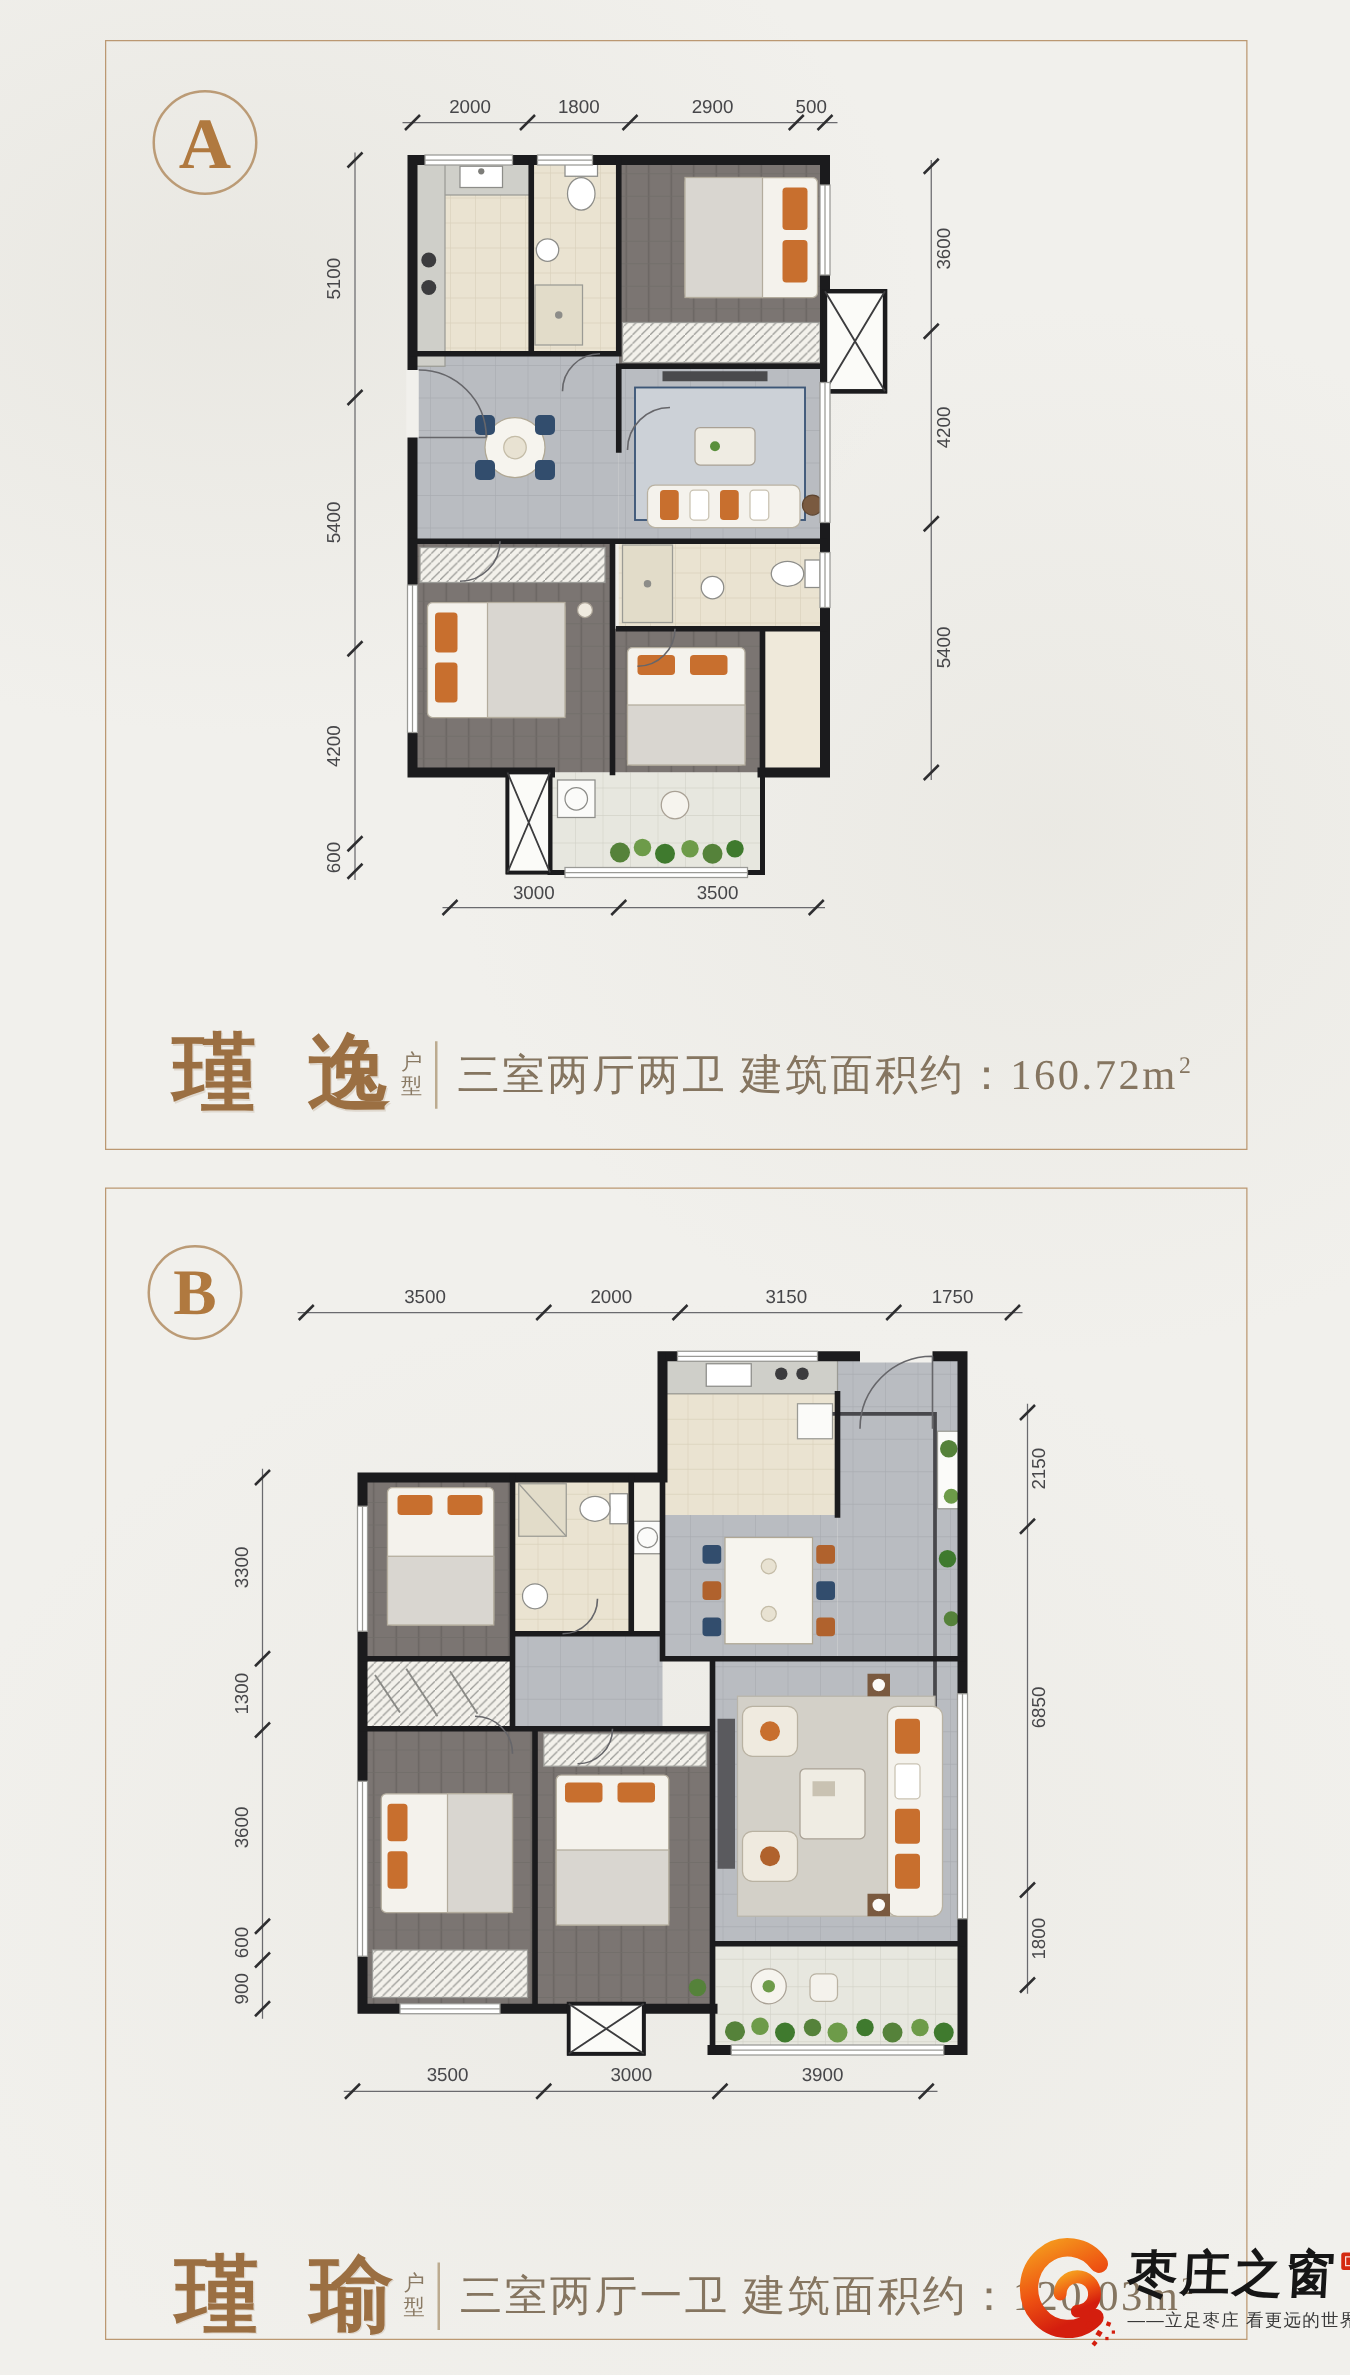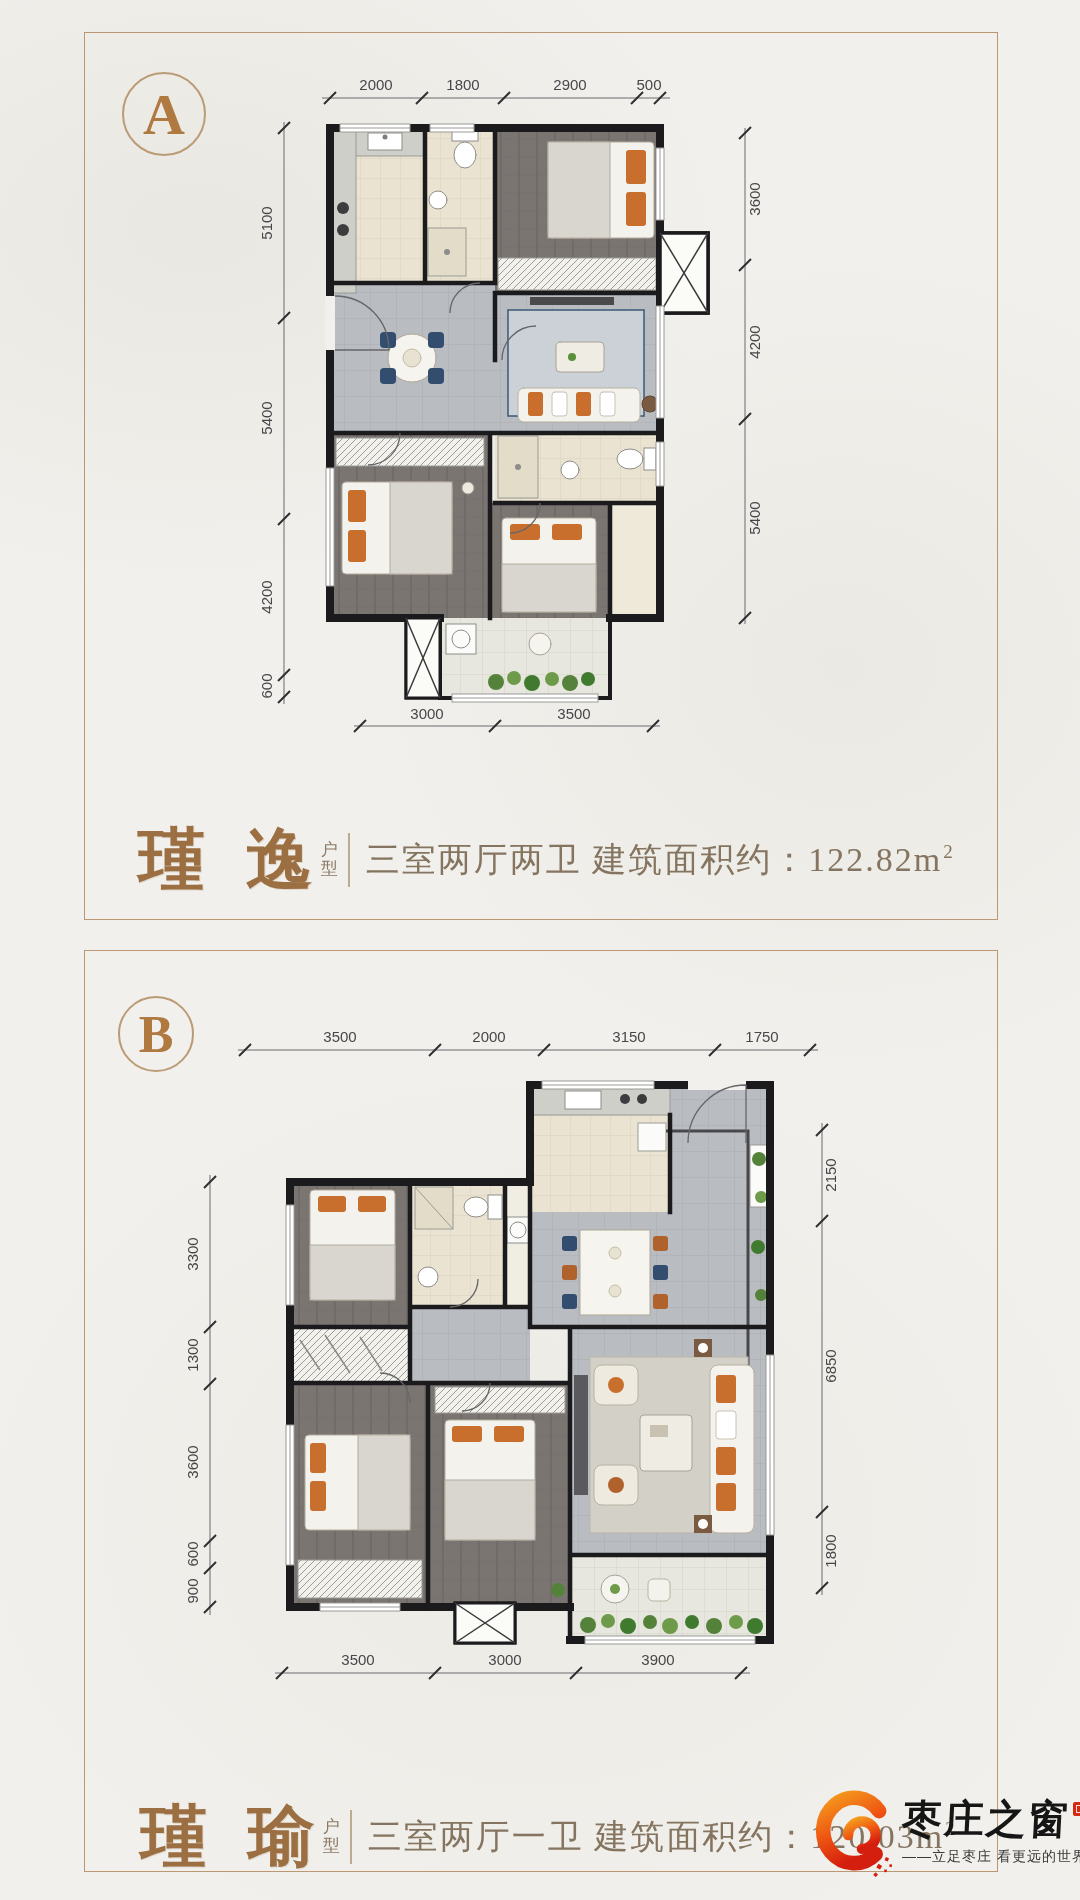--- a/index.html
+++ b/index.html
@@ -280,21 +280,21 @@
   </svg>
   </div>
 
   <div class="caption caption-a">
     <span class="cap-name">瑾 逸</span>
     <span class="cap-unit">
       <span>户</span>
       <span>型</span>
     </span>
     <span class="cap-divider"></span>
-    <span class="cap-desc"><span>三室两厅两卫  建筑面积约：122.82m</span><sup class="cap-sup">2</sup></span>
+    <span class="cap-desc"><span>三室两厅两卫  建筑面积约：160.72m</span><sup class="cap-sup">2</sup></span>
   </div>
 
   <div class="panel panel-b"></div>
   <div class="badge badge-b">
     <span>B</span>
   </div>
 
   <div class="plan-wrap plan-wrap-b">
   <svg width="760" height="710" viewBox="0 0 760 710">
     <defs>

